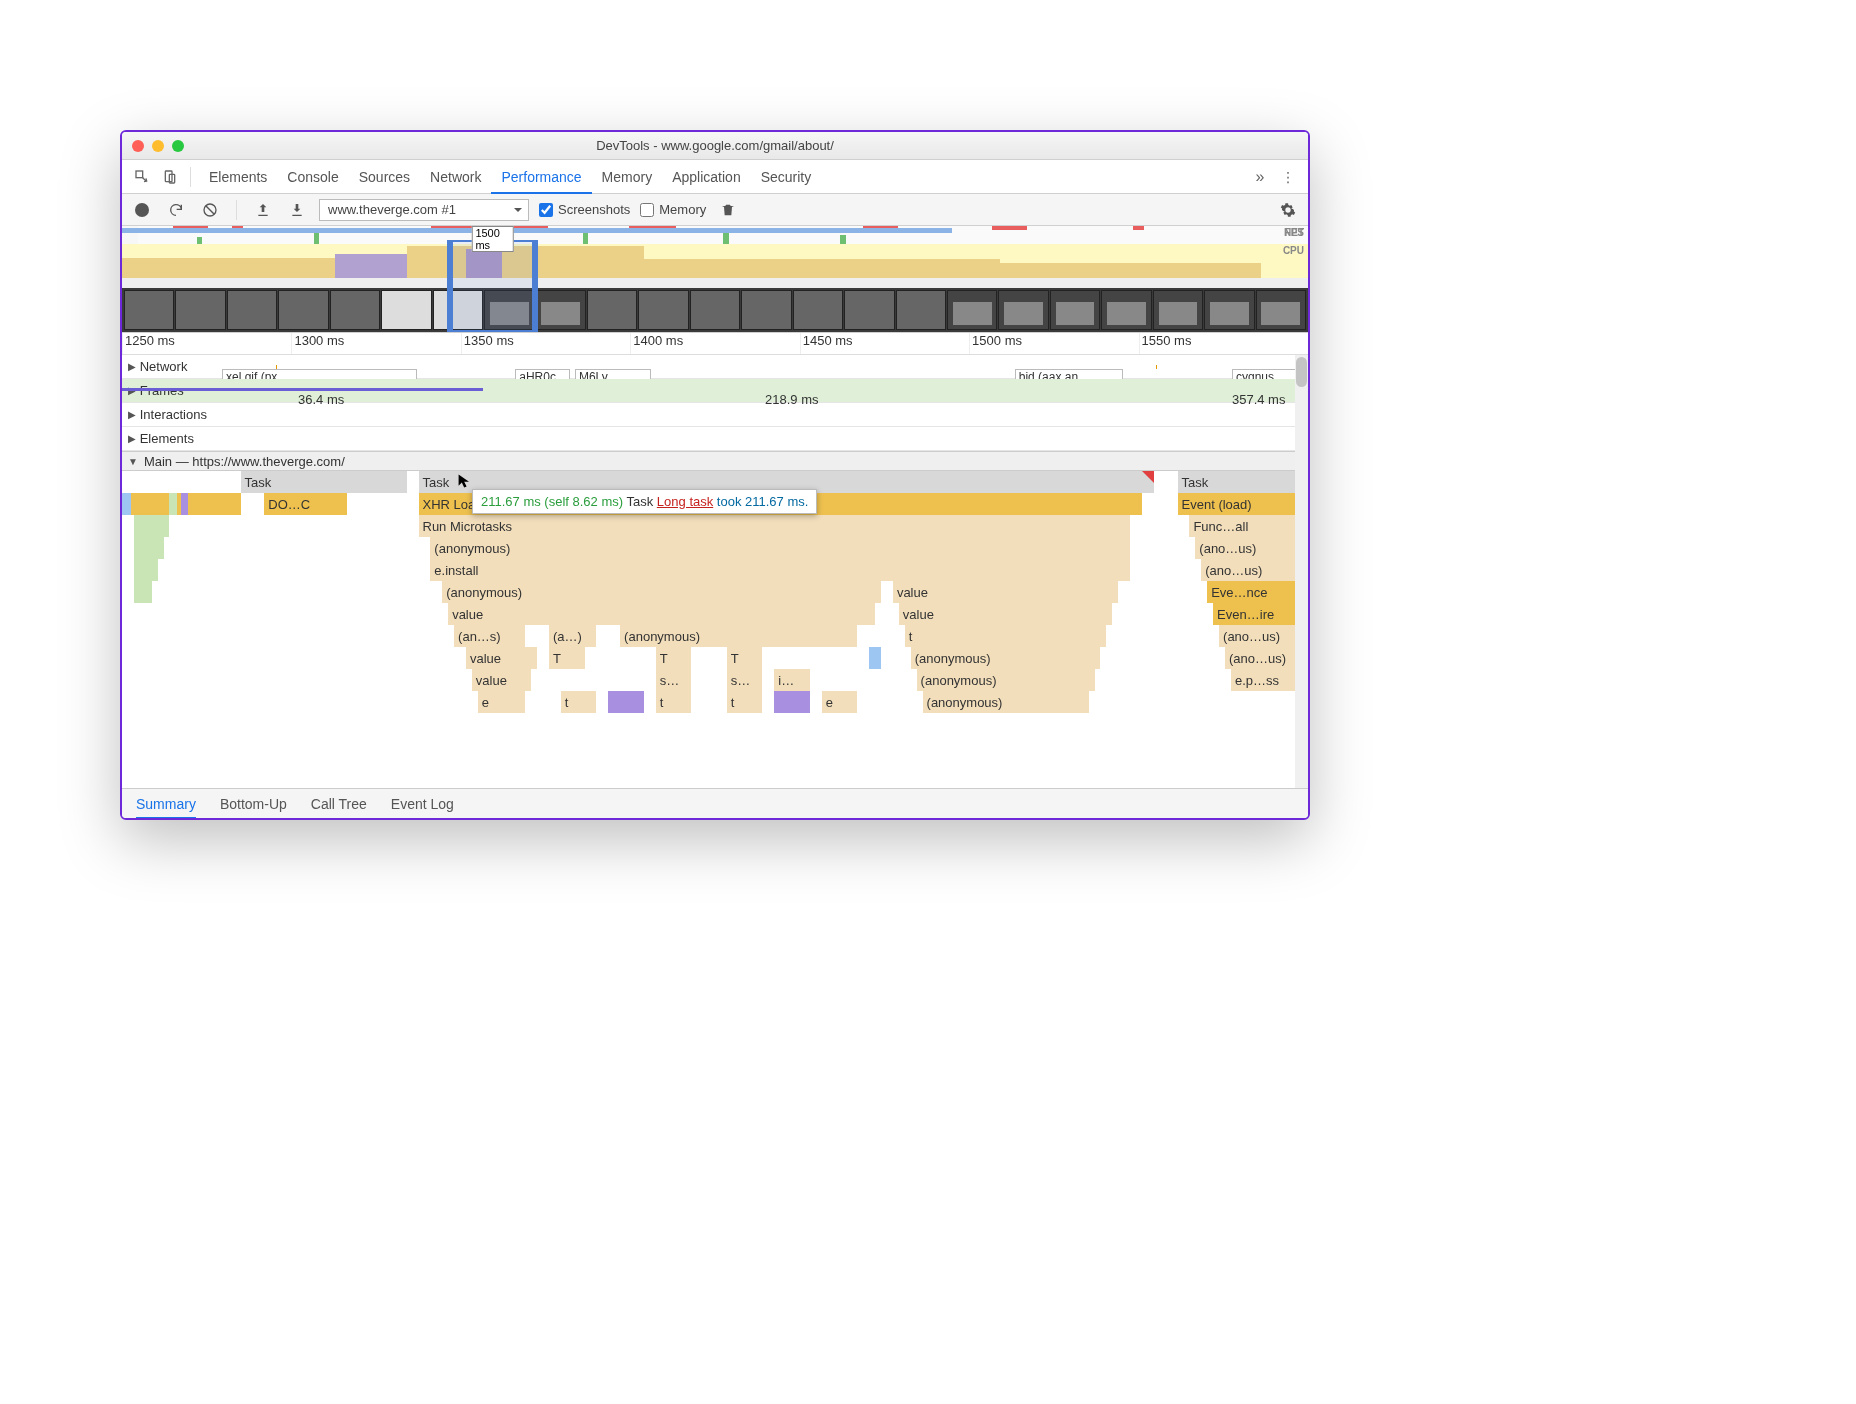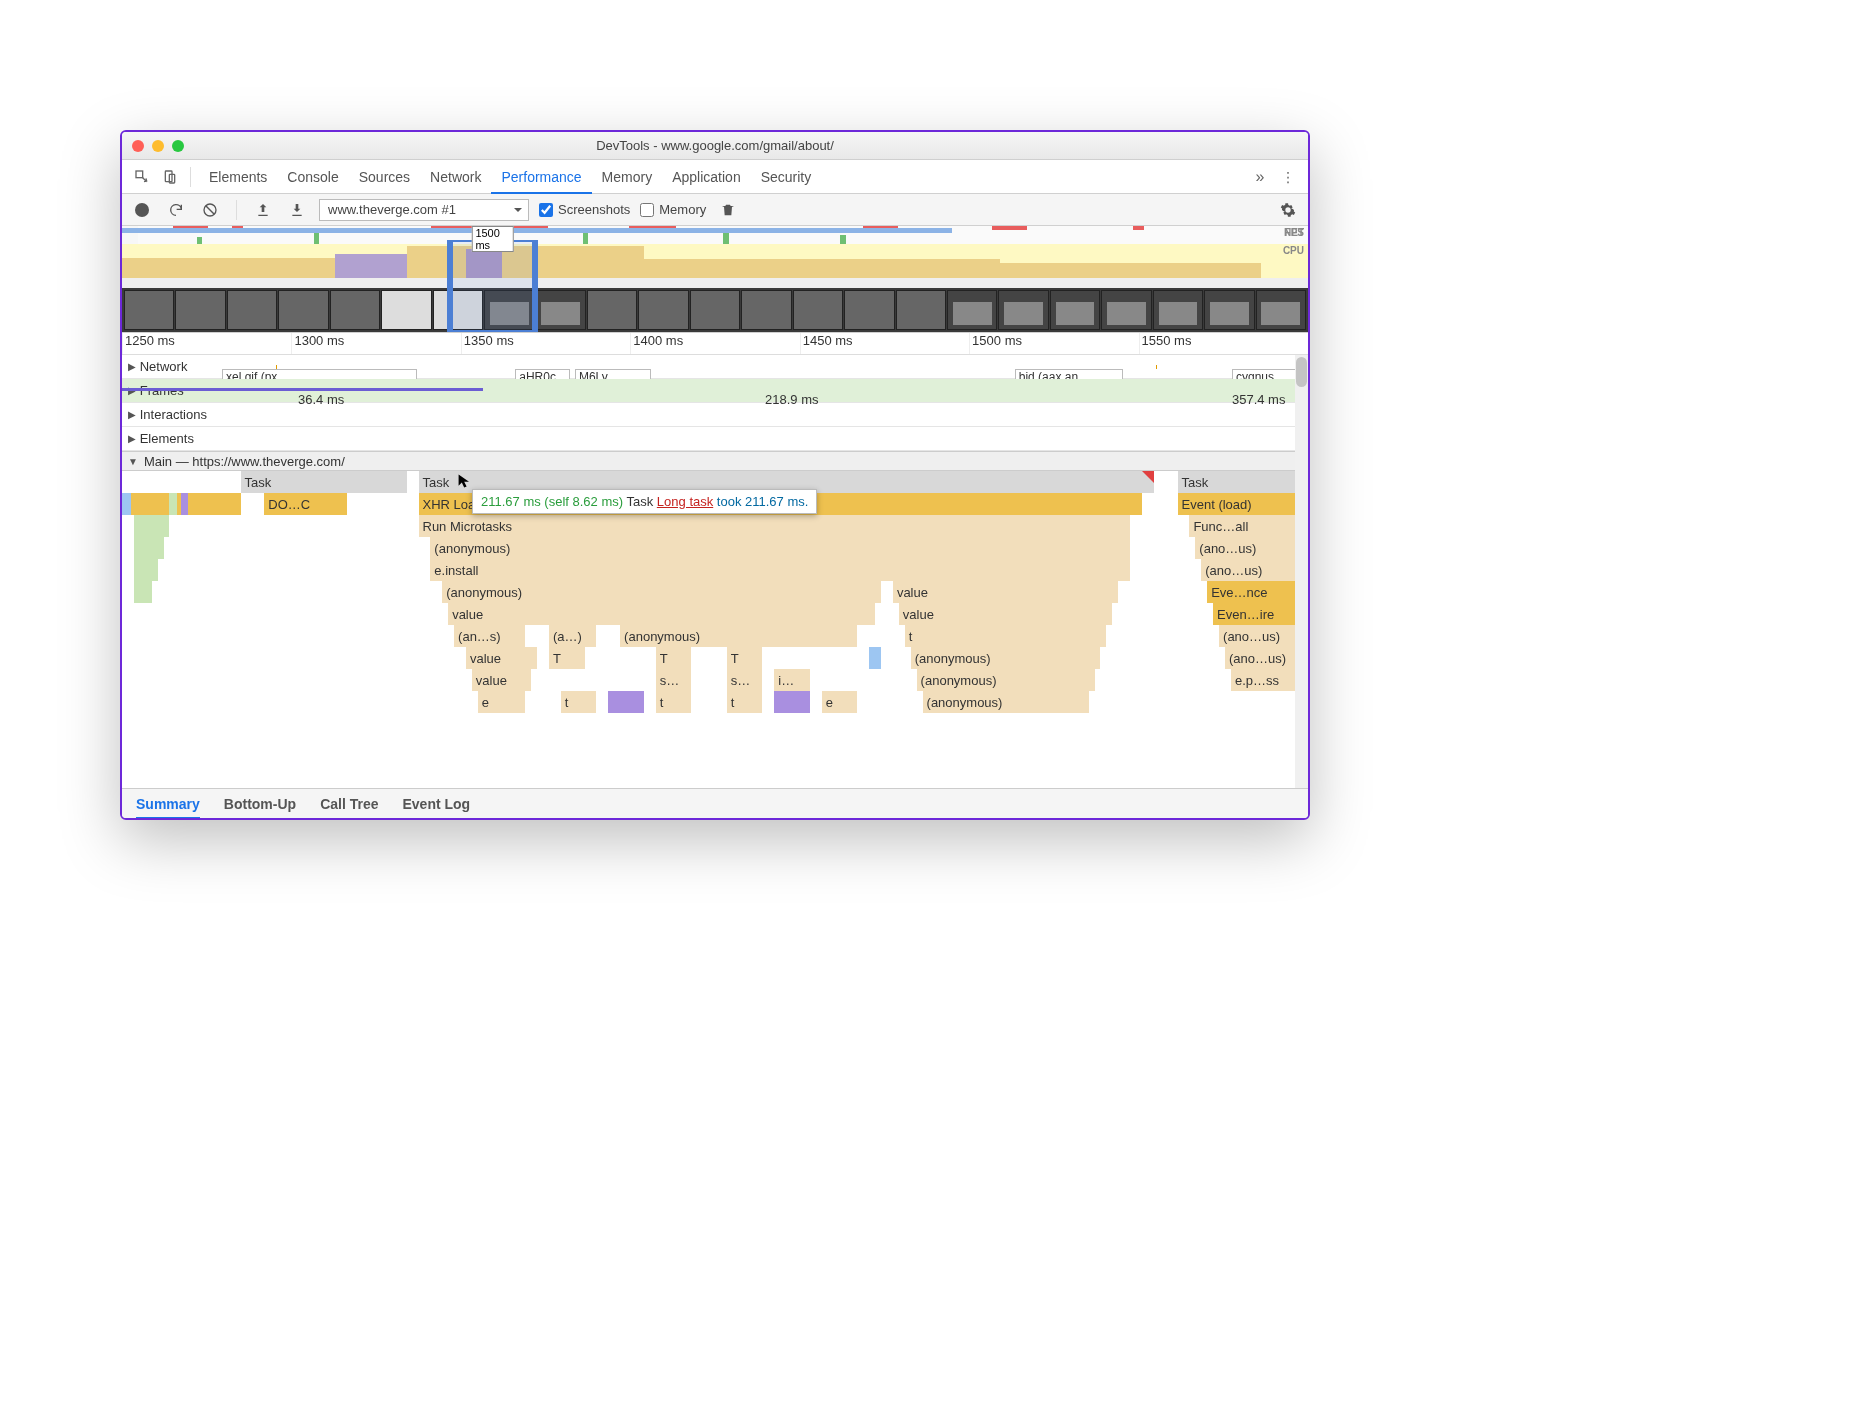--- a/index.html
+++ b/index.html
@@ -85,21 +85,21 @@
 
 .tooltip { position: absolute; background: #fff; border: 1px solid #bbb; box-shadow: 0 2px 6px rgba(0,0,0,.3); font-size: 13px; padding: 4px 8px; z-index: 50; white-space: nowrap; }
 .tooltip .green { color: #2a9d3c; }
 .tooltip .link { color: #c5221f; text-decoration: underline; }
 .tooltip .red { color: #0369a1; }
 .cursor { position: absolute; z-index: 60; }
 .cursor svg { width: 16px; height: 16px; }
 
 
 .footer { height: 30px; border-top: 1px solid #ccc; display: flex; align-items: center; gap: 24px; padding-left: 14px; font-size: 14px; background: #f5f5f5; }
-.ftab { color: #555; height: 30px; display: flex; align-items: center; cursor: pointer; font-weight: bold; }
+.ftab { color: #555; height: 30px; display: flex; align-items: center; cursor: pointer; }
 .ftab.active { color: #1a73e8; box-shadow: inset 0 -2px 0 #1a73e8; }
 
 .vscroll { position: absolute; right: 0; top: 0; bottom: 0; width: 13px; background: #f0f0f0; }
 .vscroll .thumb { background: #c4c4c4; border-radius: 6px; margin: 1px; }
 </style>
 </head>
 <body>
 
 <div class="window">
 

